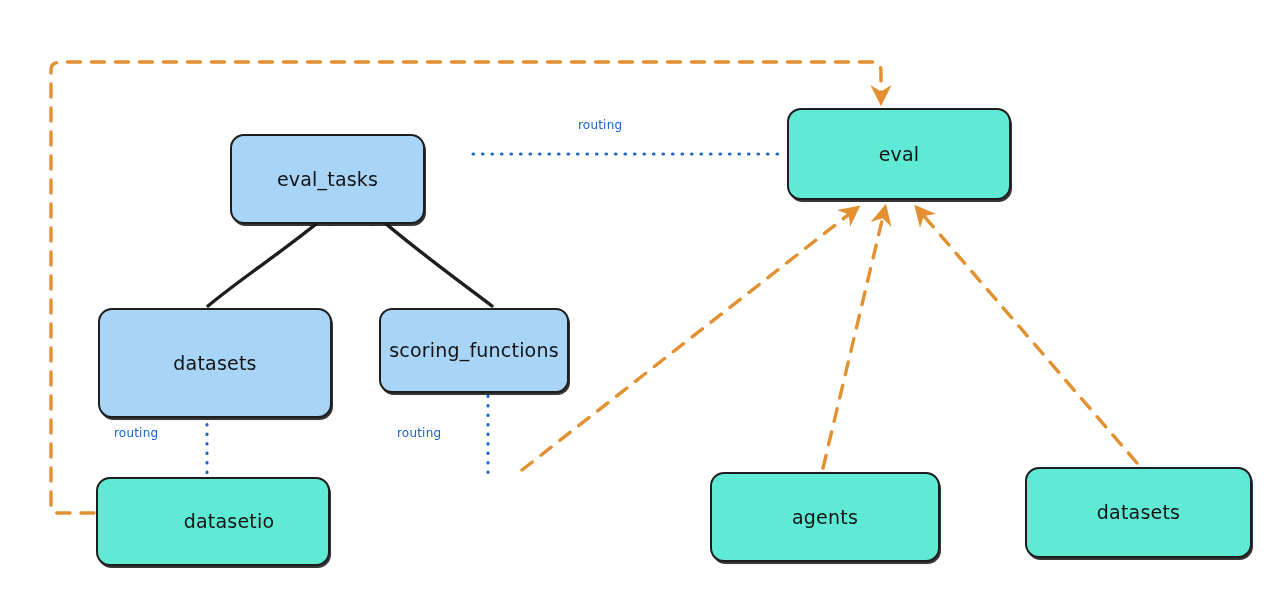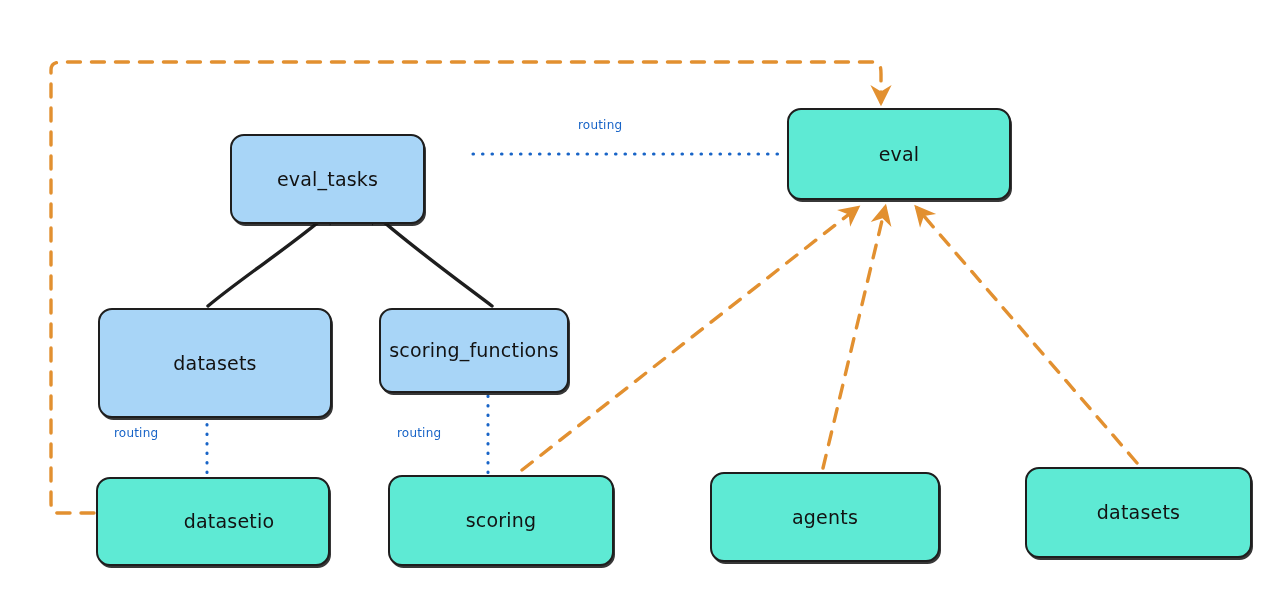--- a/index.html
+++ b/index.html
@@ -109,23 +109,20 @@
   </div>
 
   <div class="node api" style="left:379px; top:308px; width:190px; height:85px;border-radius:13px;">
     <span class="label">scoring_functions</span>
   </div>
 
   <div class="node provider" style="left:96px; top:477px; width:234px; height:89px;padding-left:32px;">
     <span class="label">datasetio</span>
   </div>
 
-  <div class="node provider" style="left:388px; top:475px; width:226px; height:91px;">
-    <span class="label">scoring</span>
-  </div>
 
   <div class="node provider" style="left:710px; top:472px; width:230px; height:90px;text-align:center;">
     <span class="label">agents</span>
   </div>
 
   <div class="node provider" style="left:1025px; top:467px; width:227px; height:91px;">
     <span class="label">datasets</span>
   </div>
 
   <div class="edge-label" style="left:578px; top:118px;">routing</div>

